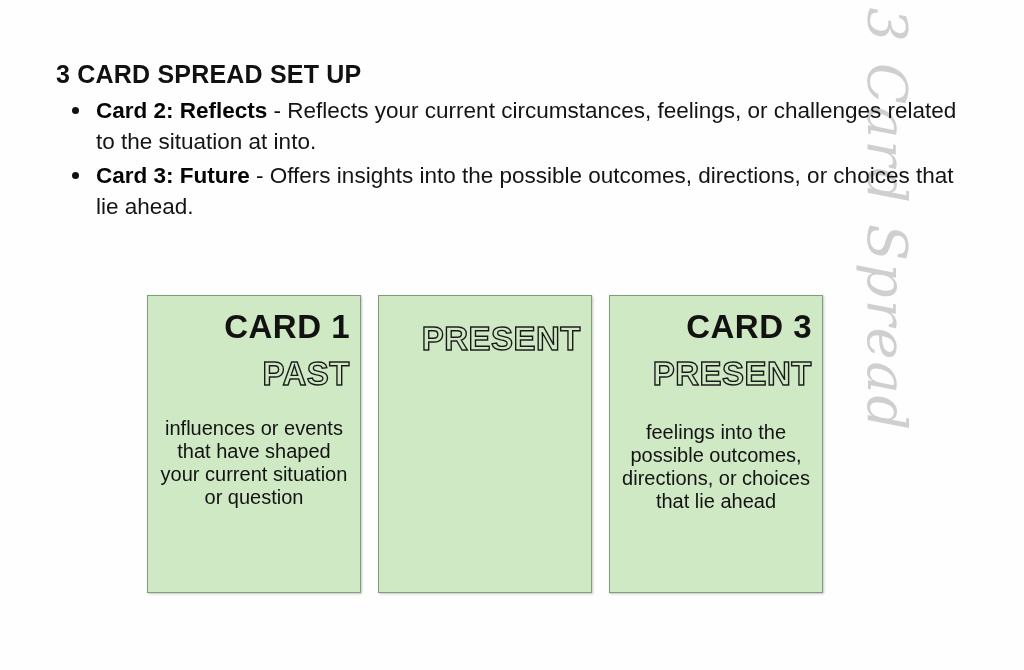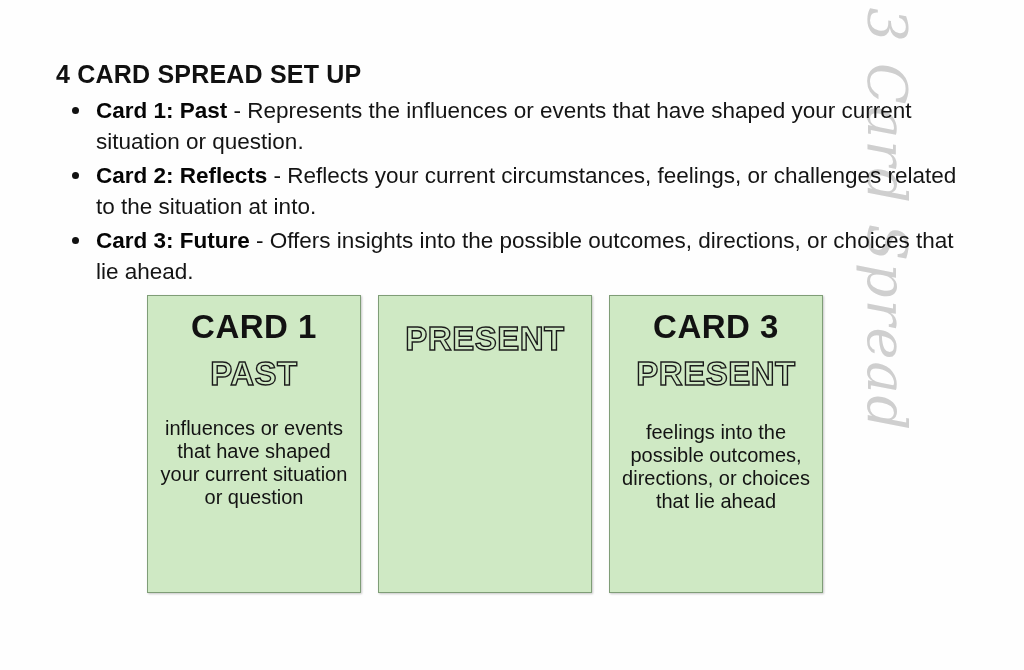--- a/index.html
+++ b/index.html
@@ -102,21 +102,21 @@
 
   .card {
     width: 214px;
     height: 298px;
     background: #cfe9c4;
     border: 1px solid #7f9d77;
     box-shadow: 1px 1px 2px rgba(0,0,0,0.22);
     padding: 14px 10px 10px 10px;
     display: flex;
     flex-direction: column;
-    align-items: center;
+    align-items: flex-end;
     text-align: center;
   }
 
   .card-number {
     font-size: 33px;
     font-weight: bold;
     letter-spacing: 0.5px;
     color: #121212;
     line-height: 1.05;
     white-space: nowrap;
@@ -153,26 +153,23 @@
   .card-desc.pos-mid    { margin-top: 30px; }
 
 </style>
 </head>
 <body>
 
 <div class="page">
 
   <div class="watermark">3 Card Spread</div>
 
-  <h1 class="doc-title">4 CARD SPREAD SET UP</h1>
+  <h1 class="doc-title">3 CARD SPREAD SET UP</h1>
 
   <ul class="bullets">
-    <li class="bullet-item">
-      <span class="lead">Card 1: Past</span><span> - Represents the influences or events that have shaped your current situation or question.</span>
-    </li>
     <li class="bullet-item">
       <span class="lead">Card 2: Reflects</span><span> - Reflects your current circumstances, feelings, or challenges related to the situation at into.</span>
     </li>
     <li class="bullet-item">
       <span class="lead">Card 3: Future</span><span> - Offers insights into the possible outcomes, directions, or choices that lie ahead.</span>
     </li>
   </ul>
 
   <div class="cards">
 

